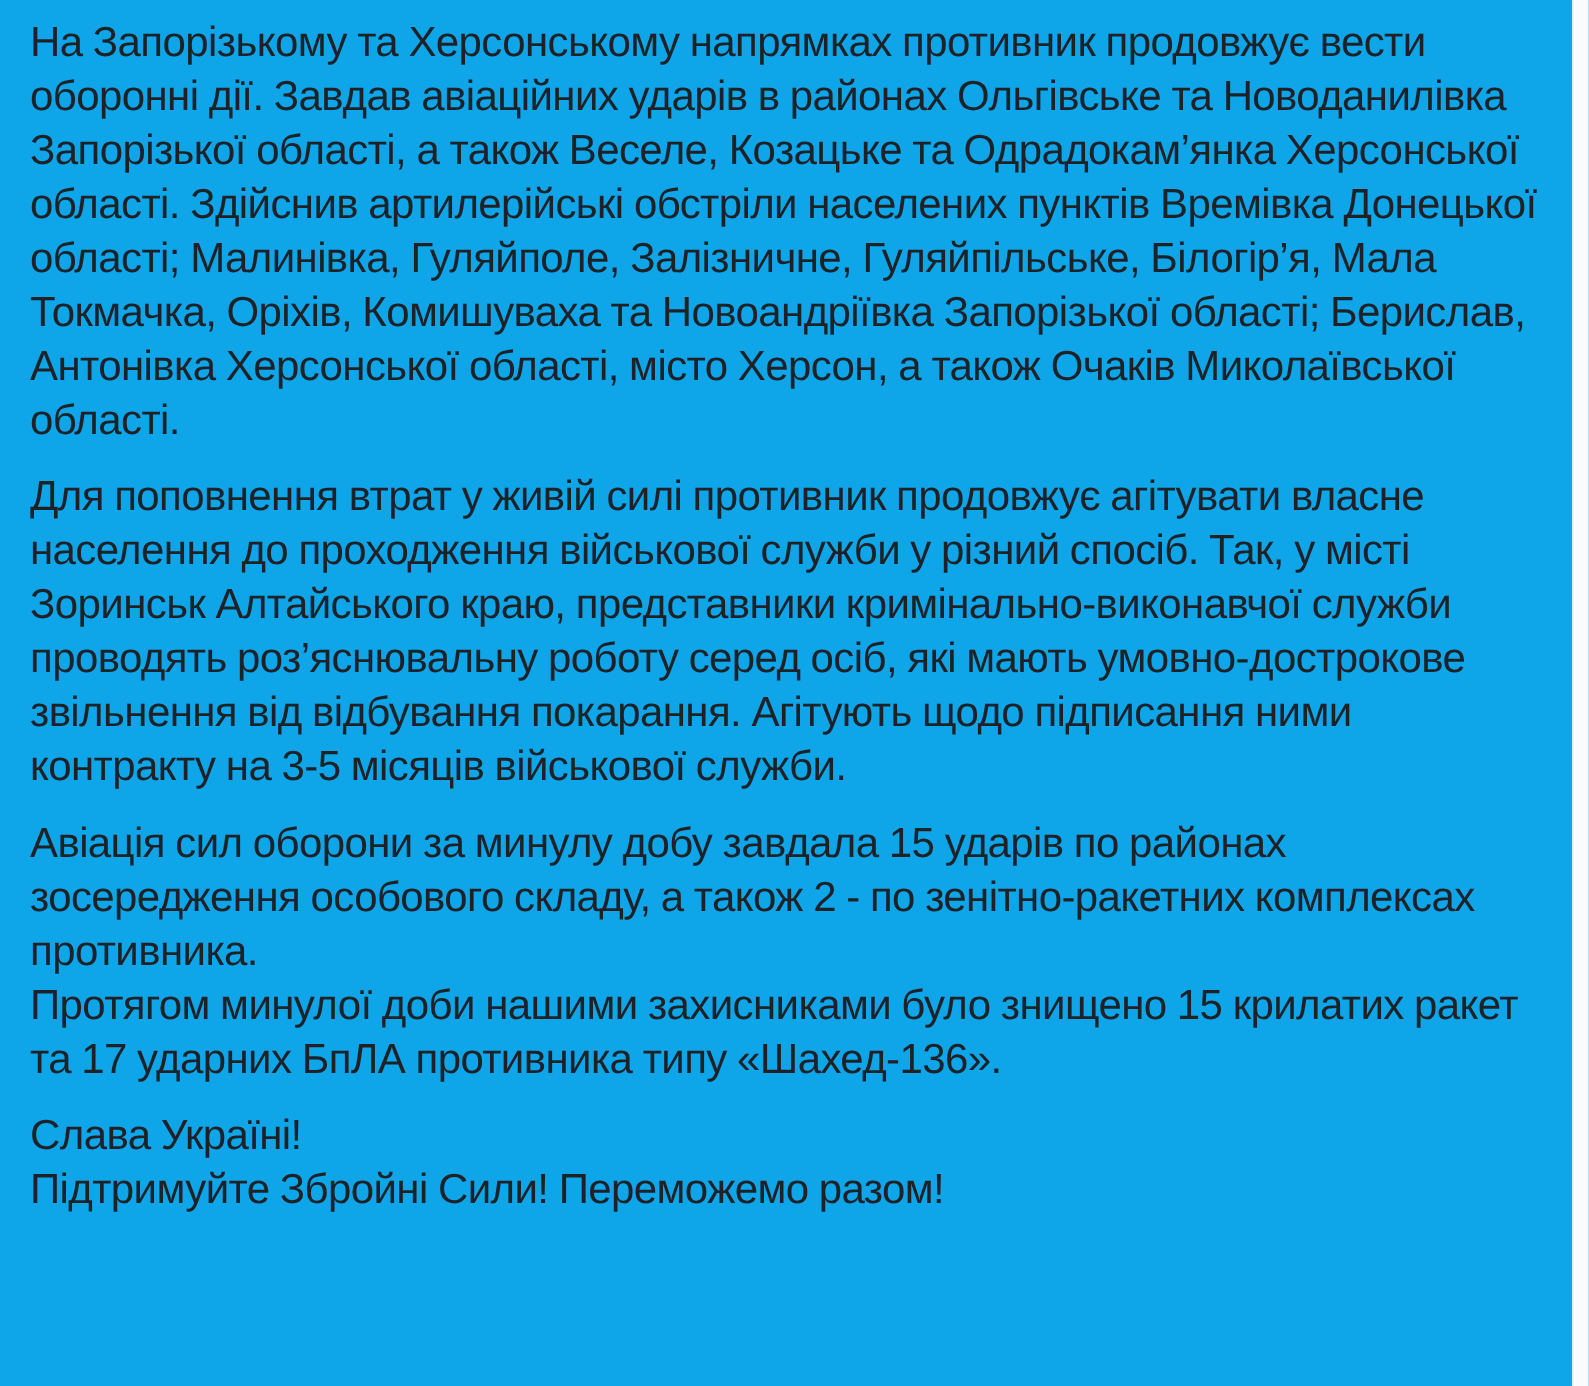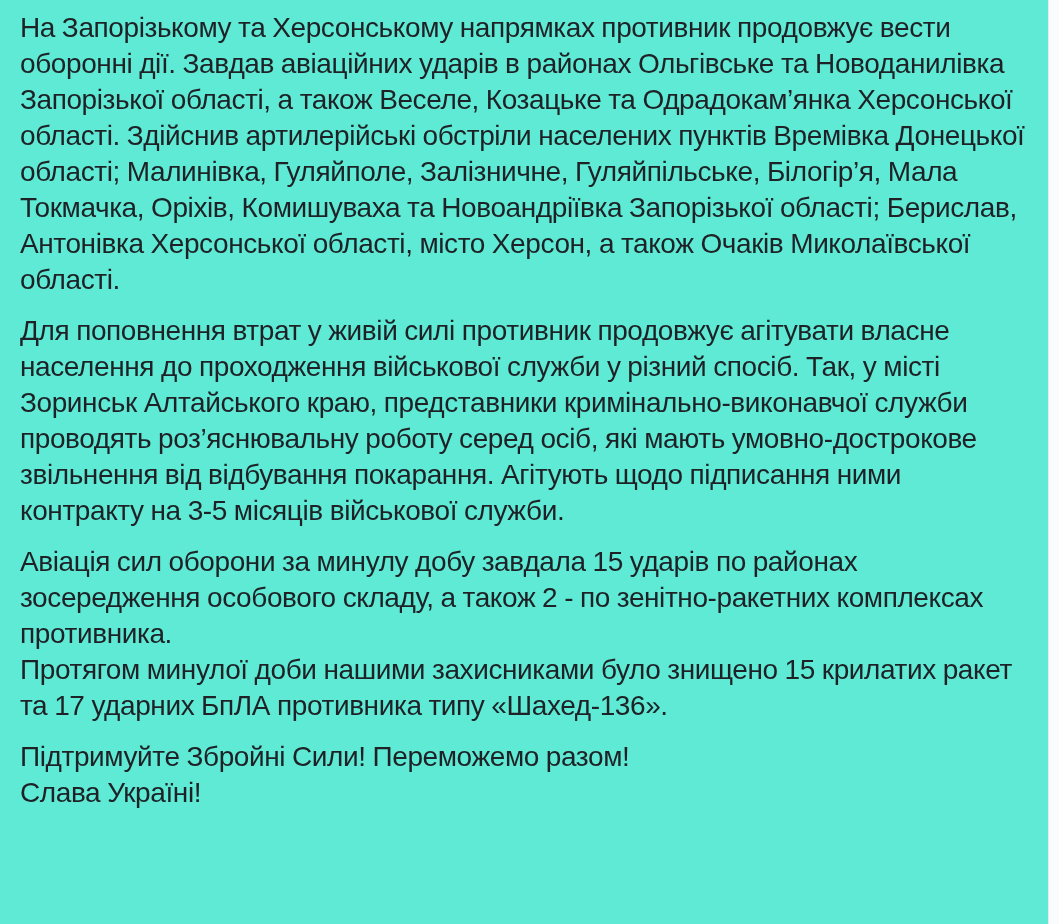--- a/index.html
+++ b/index.html
@@ -7,21 +7,21 @@
     padding: 0;
     background: #ffffff;
     width: 1059px;
     height: 924px;
     overflow: hidden;
   }
   .page {
     position: relative;
     width: 1059px;
     height: 924px;
-    background: #5eead4;
+    background: #0ea5e9;
     font-family: "Liberation Sans", sans-serif;
   }
   .post {
     position: absolute;
     left: 0;
     top: 0;
     box-sizing: border-box;
     width: 1048px;
     padding: 10px 18px 0 20px;
     color: #1e2126;
@@ -62,21 +62,21 @@
     <p class="para">
       <span class="line">Для поповнення втрат у живій силі противник продовжує агітувати власне населення до проходження військової служби у різний спосіб. Так, у місті Зоринськ Алтайського краю, представники кримінально-виконавчої служби проводять роз’яснювальну роботу серед осіб, які мають умовно-дострокове звільнення від відбування покарання. Агітують щодо підписання ними контракту на 3-5 місяців військової служби.</span>
     </p>
 
     <p class="para">
       <span class="line">Авіація сил оборони за минулу добу завдала 15 ударів по районах зосередження особового складу, а також 2 - по зенітно-ракетних комплексах противника.</span>
       <span class="line">Протягом минулої доби нашими захисниками було знищено 15 крилатих ракет та 17 ударних БпЛА противника типу «Шахед-136».</span>
     </p>
 
     <p class="para">
+      <span class="line">Слава Україні!</span>
       <span class="line">Підтримуйте Збройні Сили! Переможемо разом!</span>
-      <span class="line">Слава Україні!</span>
     </p>
 
   </div>
 
   <div class="scroll-strip"></div>
 
 </div>
 
 </body></html>

